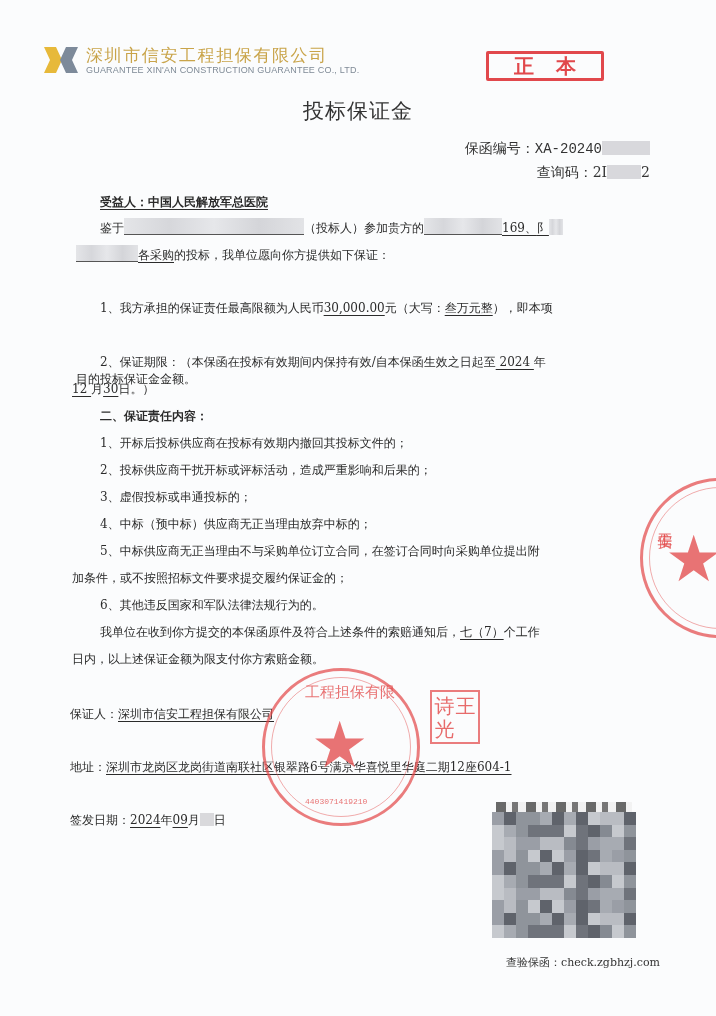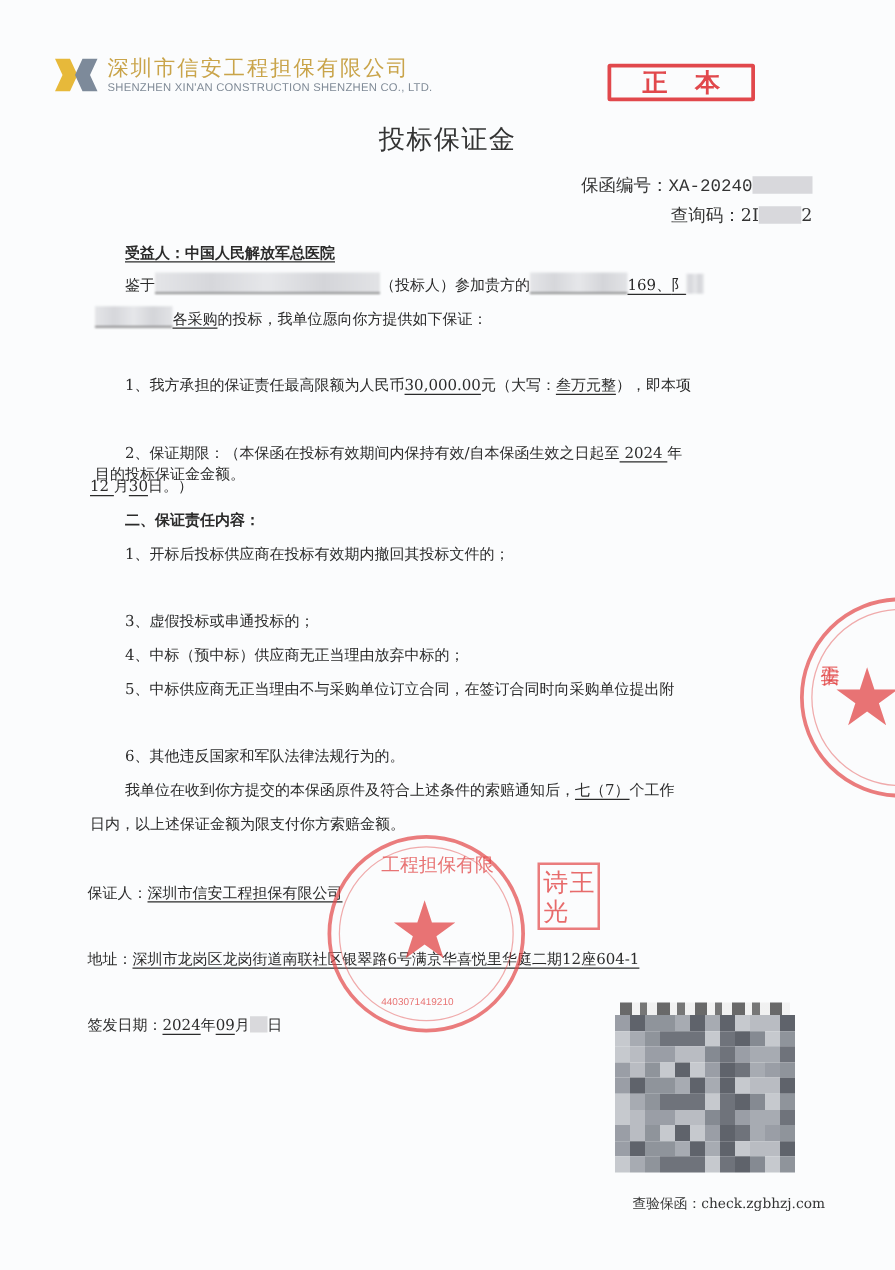--- a/index.html
+++ b/index.html
@@ -27,21 +27,21 @@
   .meta { position: absolute; right: 66px; font-size: 14px; color: #333; text-align: right; }
   .meta .blur { display: inline-block; width: 48px; height: 14px; background: #d8d8dc; vertical-align: -2px; filter: blur(0.6px); }
   .meta .blur.sm { width: 34px; }
   .line { position: absolute; font-size: 12px; line-height: 18px; white-space: nowrap; color: #2b2b2b; }
   .u { text-decoration: underline; text-underline-offset: 3px; }
   .b { font-weight: bold; }
   .blurbox { display: inline-block; height: 16px; background: linear-gradient(90deg,#e4e5e8,#d6d7db,#e6e7ea,#d4d5d9,#e2e3e6); vertical-align: -3px; filter: blur(0.7px); border-bottom: 1px solid #555; }
   .seal { position: absolute; border-radius: 50%; border: 3px solid rgba(226,70,70,0.7); box-sizing: border-box; }
   .seal .inner { position: absolute; inset: 6px; border-radius: 50%; border: 1px solid rgba(226,70,70,0.45); }
   .star { position: absolute; color: rgba(226,70,70,0.75); font-size: 64px; line-height: 1; font-family: "DejaVu Sans", sans-serif; }
-  .seal-text { position: absolute; color: rgba(226,70,70,0.75); font-size: 15px; font-family: Liberation Sans, sans-serif; }
+  .seal-text { position: absolute; color: rgba(226,70,70,0.75); font-size: 15px; font-family: Liberation Mono, monospace; }
   .sig-stamp { position: absolute; left: 430px; top: 690px; width: 50px; height: 54px; border: 2px solid rgba(226,70,70,0.7); box-sizing: border-box;
     color: rgba(226,70,70,0.8); font-size: 20px; font-family: "DejaVu Sans", sans-serif; display: grid; grid-template-columns: 1fr 1fr; align-items: center; justify-items: center; line-height: 1; padding: 2px; }
   .qr { position: absolute; left: 492px; top: 812px; width: 144px; height: 126px;
     display: grid; grid-template-columns: repeat(12, 1fr); grid-template-rows: repeat(10, 1fr); }
   .qr span { display: block; }
   .qr-top { position: absolute; left: 496px; top: 802px; width: 136px; height: 12px;
     background: repeating-linear-gradient(90deg,#444 0 10px,#f0f0f0 10px 16px,#555 16px 22px,#eee 22px 30px); opacity: .8; }
   .check { position: absolute; left: 506px; top: 955px; font-size: 11px; color: #333; }
   .sign-line { display: inline-block; width: 110px; border-bottom: 1px solid #333; height: 12px; vertical-align: baseline; }
 </style>
@@ -52,21 +52,21 @@
 
   <div class="logo">
     <div class="logo-mark">
       <svg width="36" height="30" viewBox="0 0 36 30">
         <polygon points="0,2 12,2 18,15 12,28 0,28 6,15" fill="#e7b93a"></polygon>
         <polygon points="22,2 34,2 28,15 34,28 22,28 16,15" fill="#7d8a9a"></polygon>
       </svg>
     </div>
     <div class="logo-text">
       <span class="logo-cn">深圳市信安工程担保有限公司</span>
-      <span class="logo-en">SHENZHEN XIN'AN CONSTRUCTION SHENZHEN CO., LTD.</span>
+      <span class="logo-en">GUARANTEE XIN'AN CONSTRUCTION GUARANTEE CO., LTD.</span>
     </div>
   </div>
 
   <div class="stamp-zb">
     <span>正</span>
     <span>本</span>
   </div>
 
   <div class="title">投标保证金</div>
 
@@ -92,23 +92,25 @@
   <div class="line" style="left:76px; top:326px;margin-top:44px;">目的投标保证金金额。</div>
   <div class="line" style="left:100px; top:353px;">
     <span>2、保证期限：（本保函在投标有效期间内保持有效/自本保函生效之日起至</span><span class="u"> 2024 </span><span>年</span>
   </div>
   <div class="line" style="left:72px; top:380px;">
     <span class="u">12 </span><span>月</span><span class="u">30</span><span>日。）</span>
   </div>
 
   <div class="line b" style="left:100px; top:407px;">二、保证责任内容：</div>
   <div class="line" style="left:100px; top:434px;">1、开标后投标供应商在投标有效期内撤回其投标文件的；</div>
+  <div class="line" style="left:100px; top:461px;">2、投标供应商干扰开标或评标活动，造成严重影响和后果的；</div>
   <div class="line" style="left:100px; top:488px;">3、虚假投标或串通投标的；</div>
   <div class="line" style="left:100px; top:515px;">4、中标（预中标）供应商无正当理由放弃中标的；</div>
   <div class="line" style="left:100px; top:542px;">5、中标供应商无正当理由不与采购单位订立合同，在签订合同时向采购单位提出附</div>
+  <div class="line" style="left:72px; top:569px;">加条件，或不按照招标文件要求提交履约保证金的；</div>
   <div class="line" style="left:100px; top:596px;">6、其他违反国家和军队法律法规行为的。</div>
   <div class="line" style="left:100px; top:623px;">
     <span>我单位在收到你方提交的本保函原件及符合上述条件的索赔通知后，</span><span class="u">七（7）</span><span>个工作</span>
   </div>
   <div class="line" style="left:72px; top:650px;">日内，以上述保证金额为限支付你方索赔金额。</div>
 
   <div class="line" style="left:70px; top:705px;">
     <span>保证人：</span><span class="u">深圳市信安工程担保有限公司</span>
   </div>
   <div class="line" style="left:70px; top:758px;">

